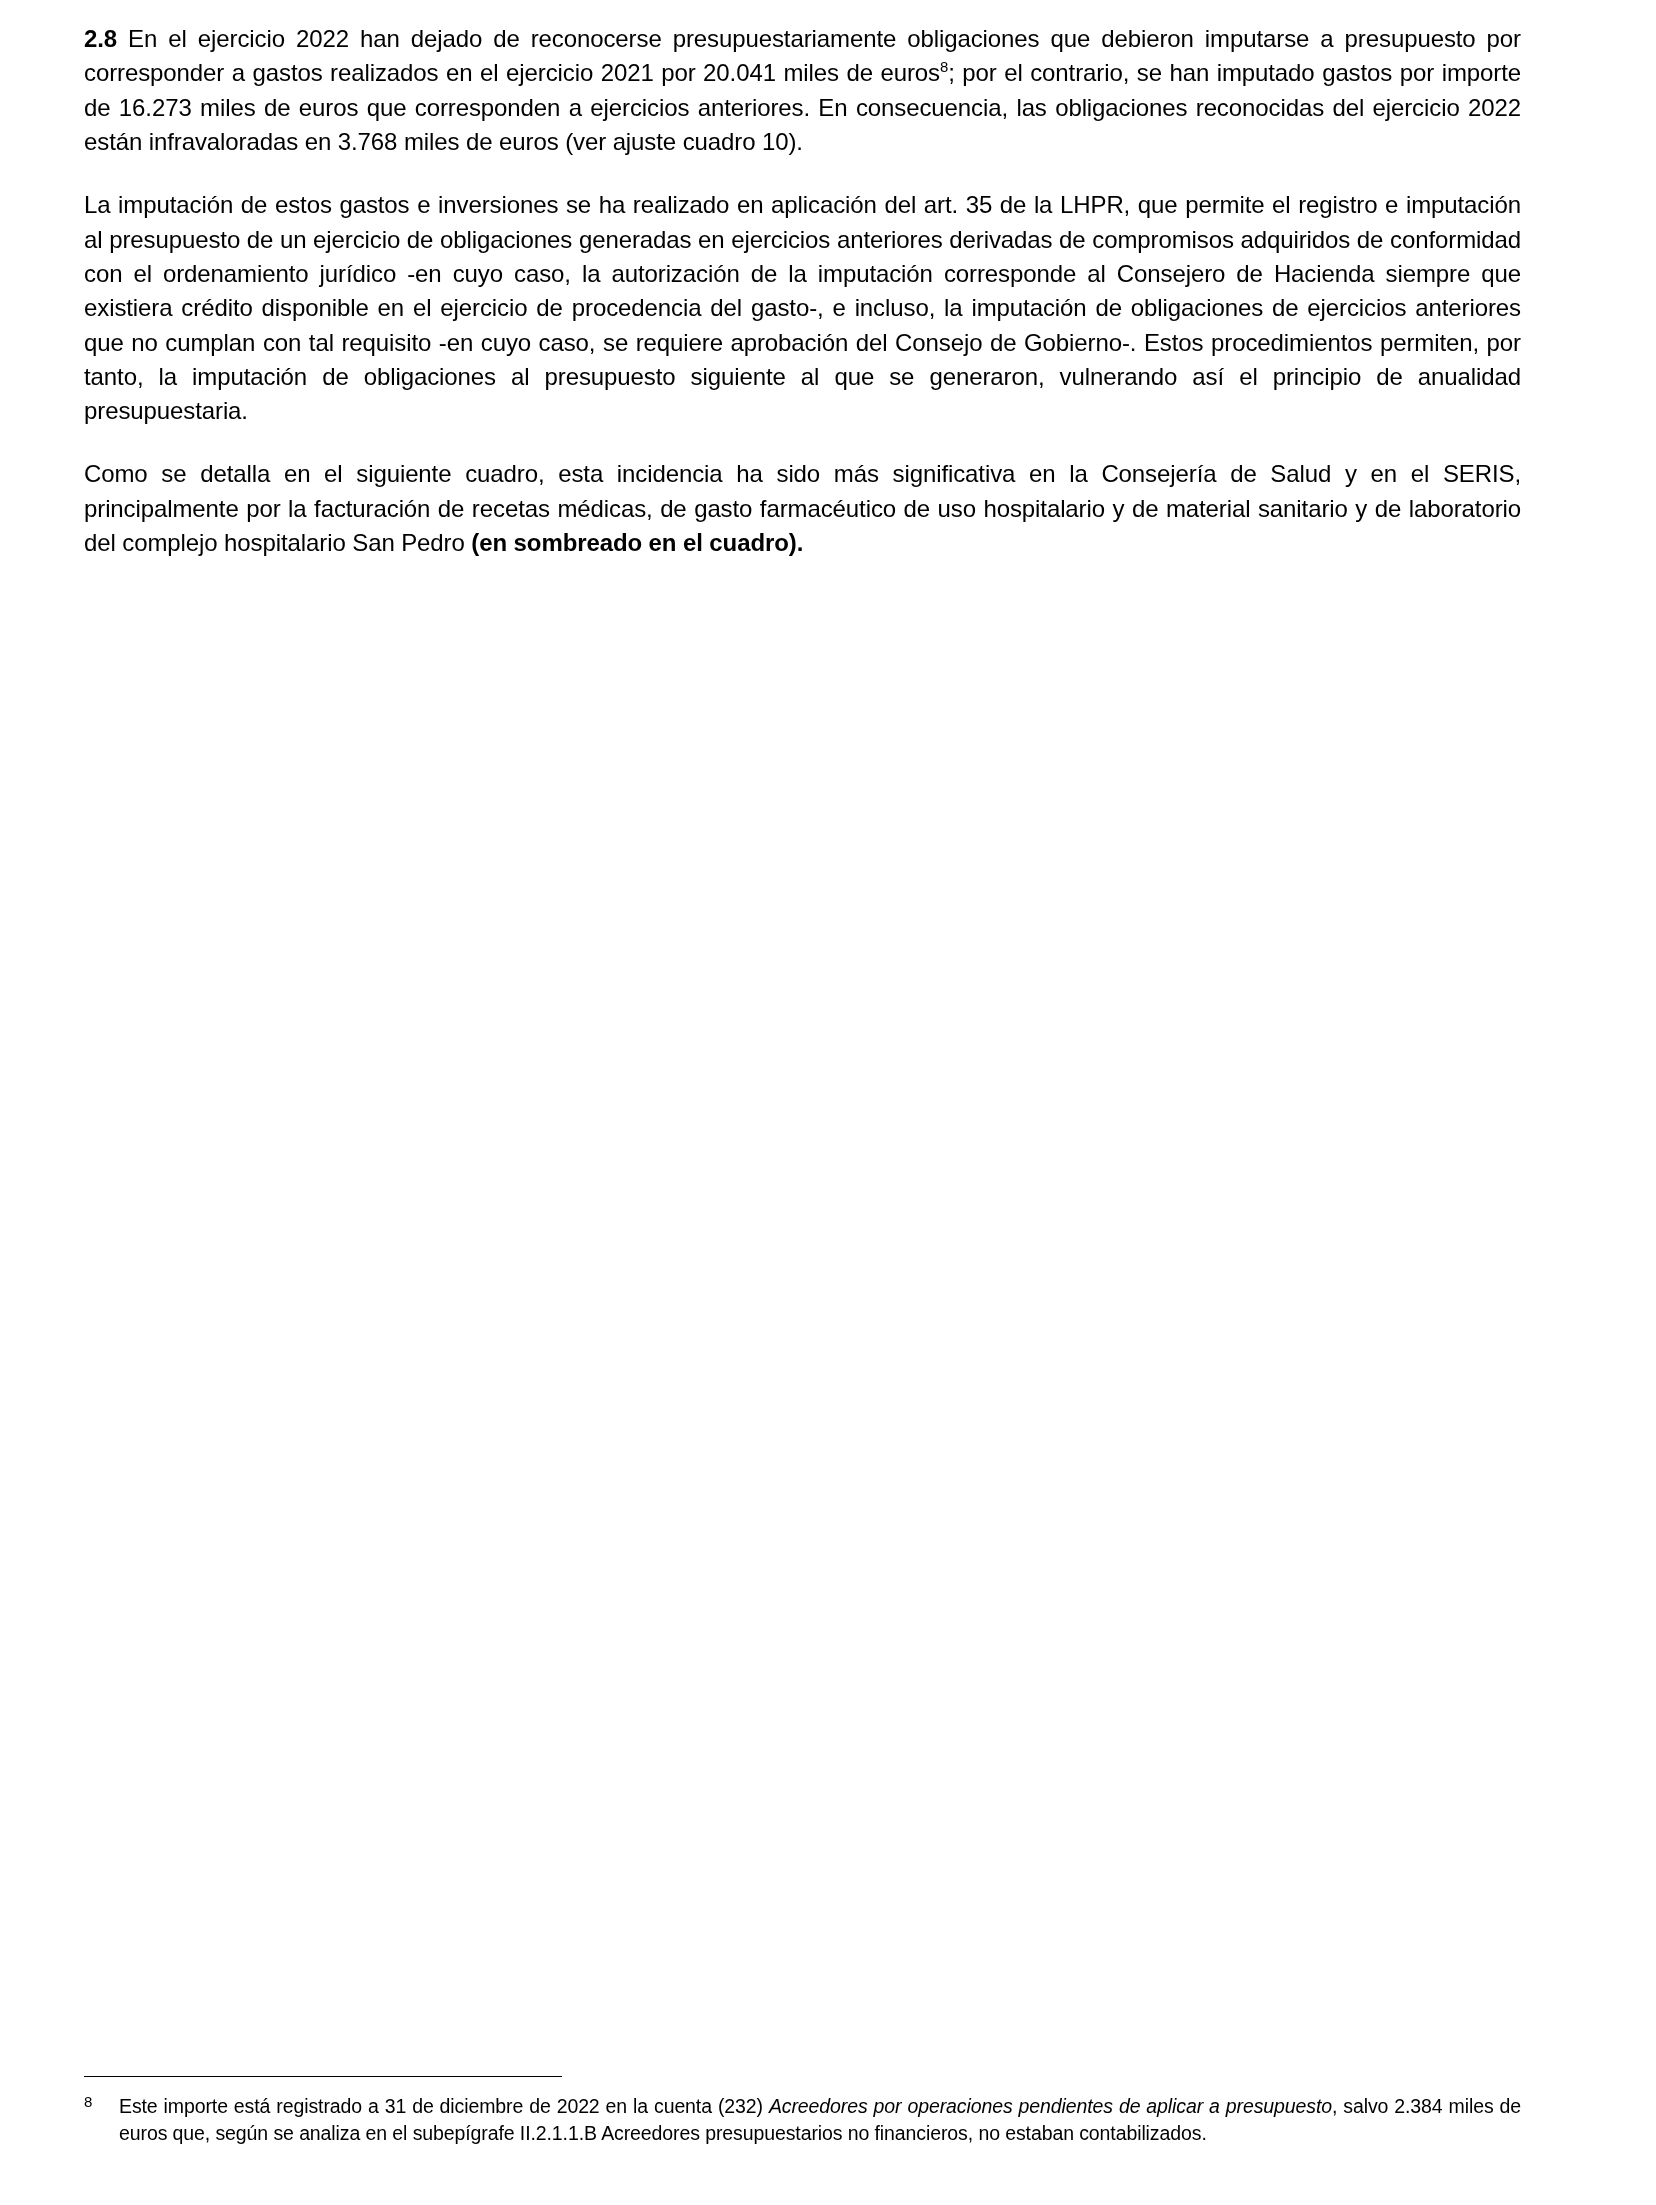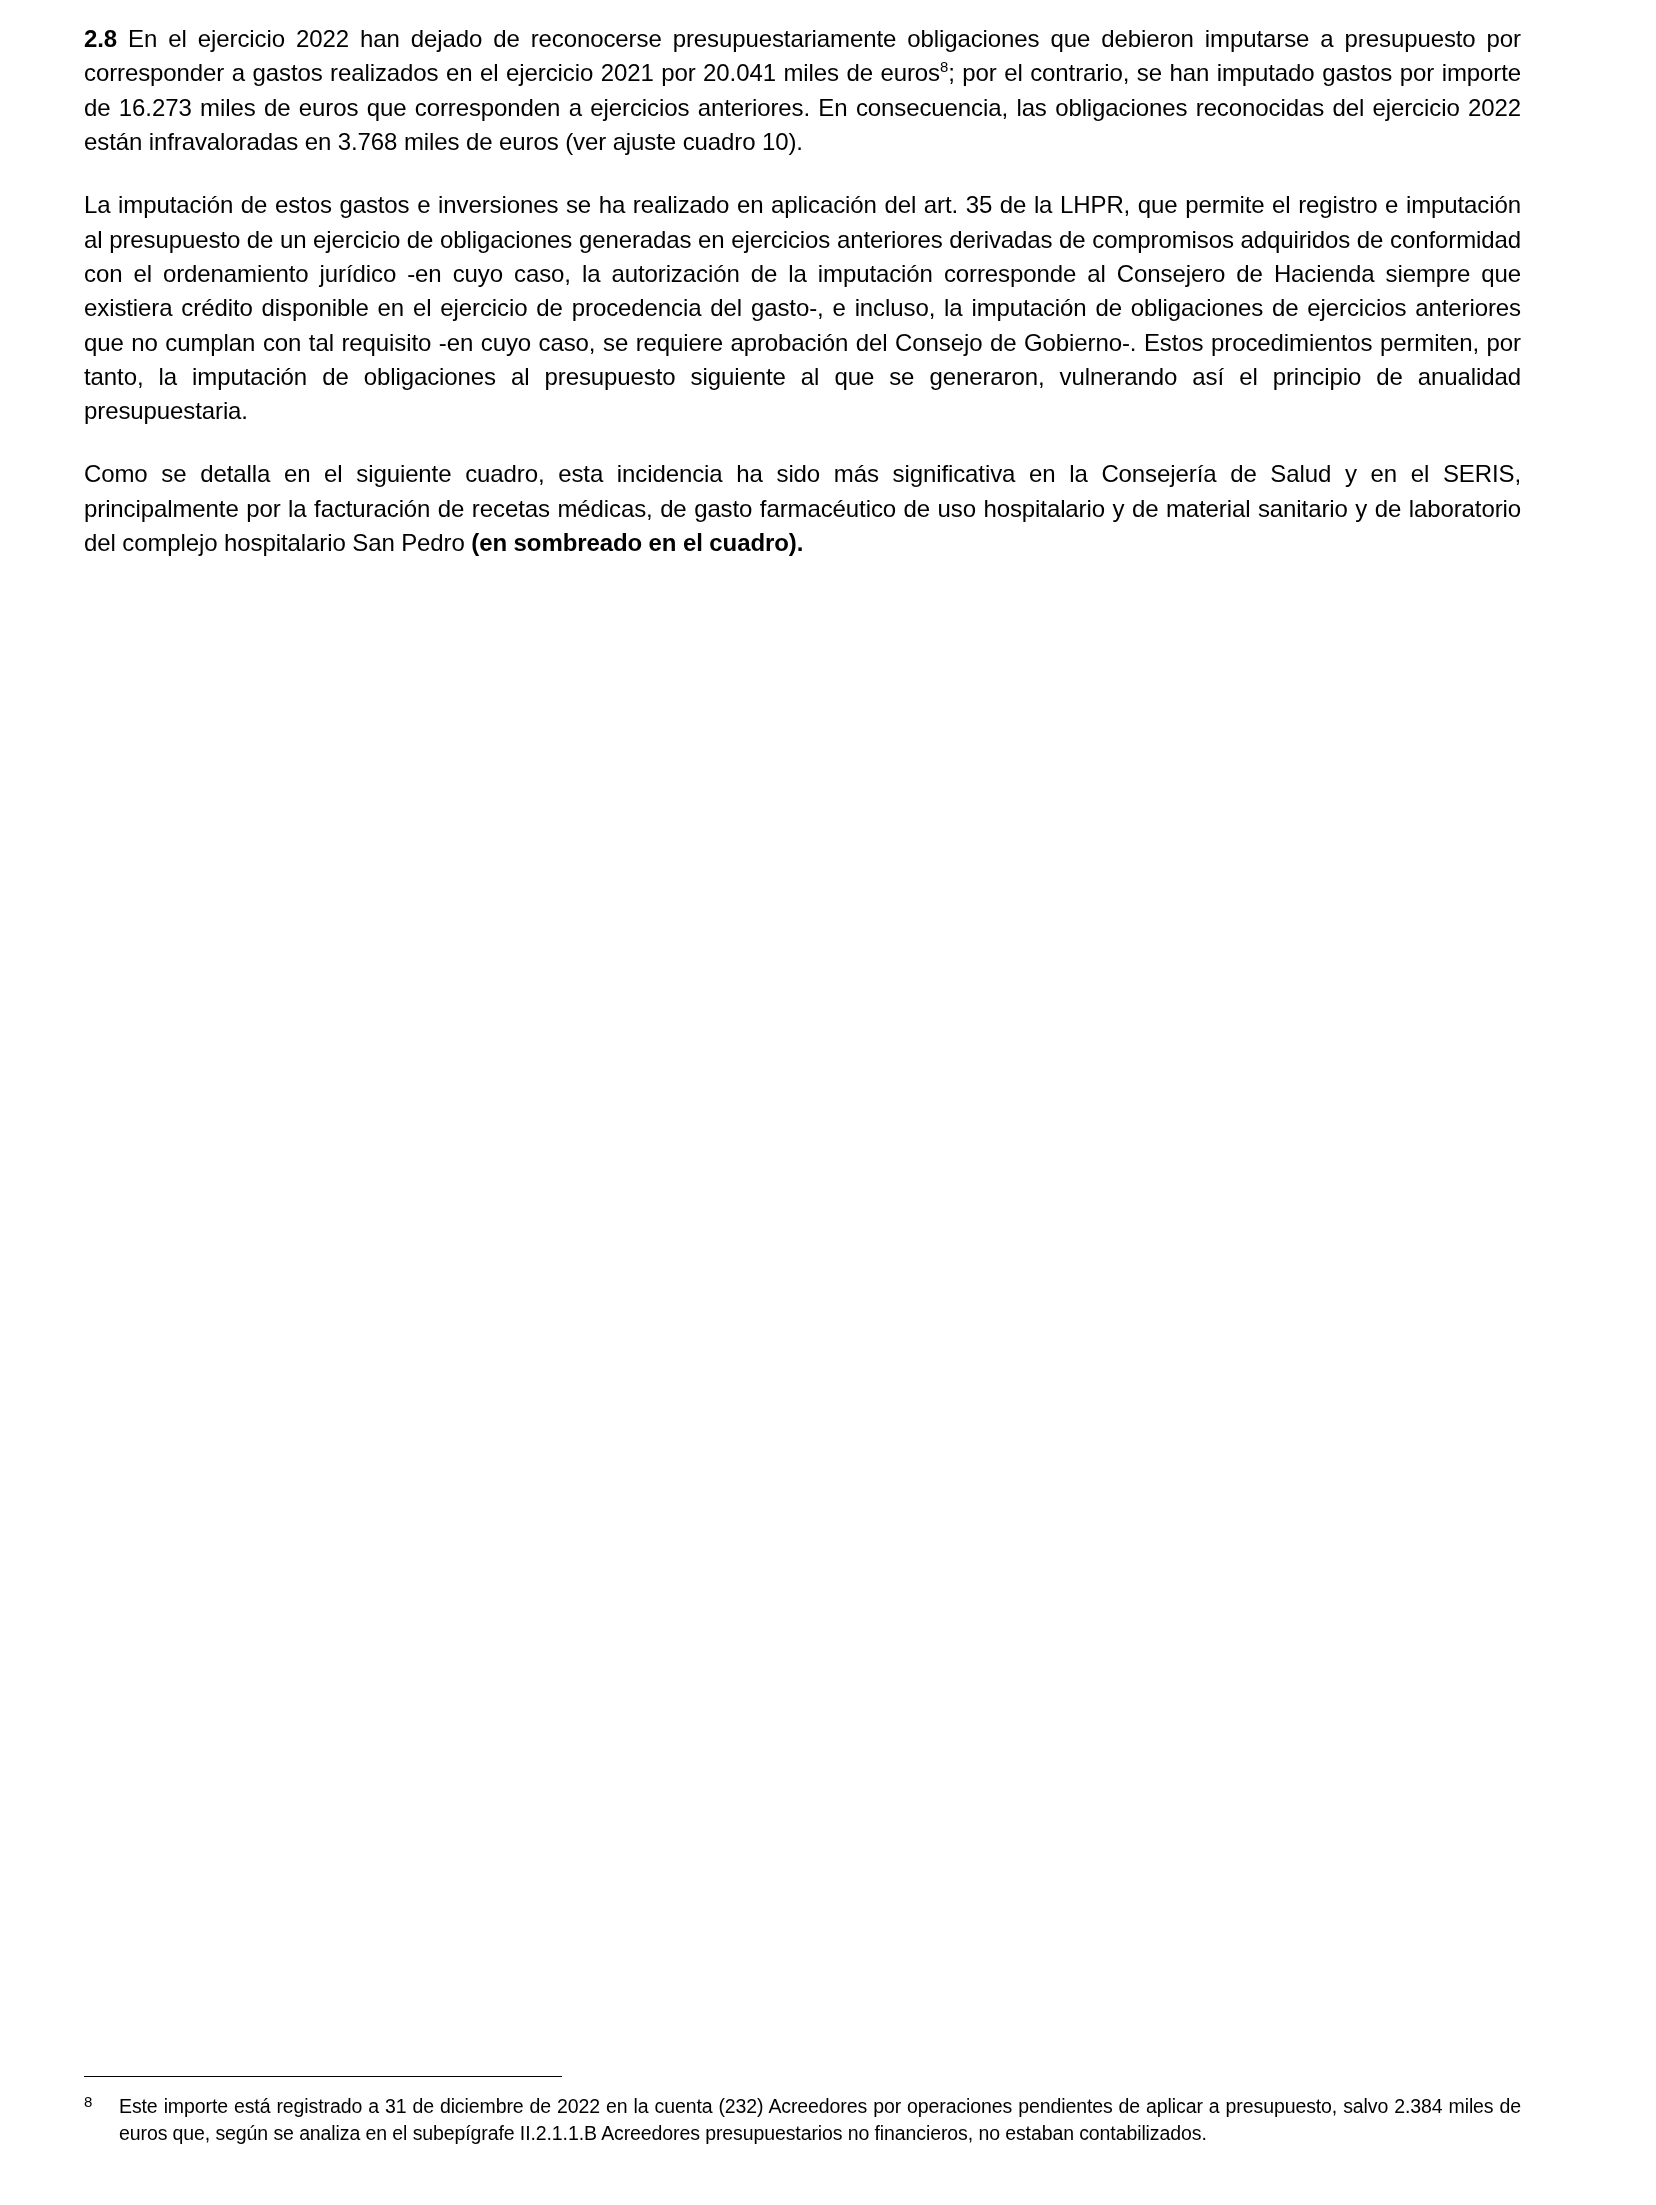--- a/index.html
+++ b/index.html
@@ -62,20 +62,21 @@
     padding-left: 35px;
     letter-spacing: -0.1px;
   }
   .footnote .fn-marker {
     position: absolute;
     left: 0;
     top: -1.6px;
     font-size: 15px;
   }
   .italic {
+    font-style: italic;
   }
 </style>
 </head>
 <body>
 
 <div class="page">
 
   <p class="body-block">
     <span class="bold">2.8</span><span> En el ejercicio 2022 han dejado de reconocerse presupuestariamente obligaciones que debieron imputarse a presupuesto por corresponder a gastos realizados en el ejercicio 2021 por 20.041 miles de euros</span><sup>8</sup><span>; por el contrario, se han imputado gastos por importe de 16.273 miles de euros que corresponden a ejercicios anteriores. En consecuencia, las obligaciones reconocidas del ejercicio 2022 están infravaloradas en 3.768 miles de euros (ver ajuste cuadro 10).</span>
   </p>

